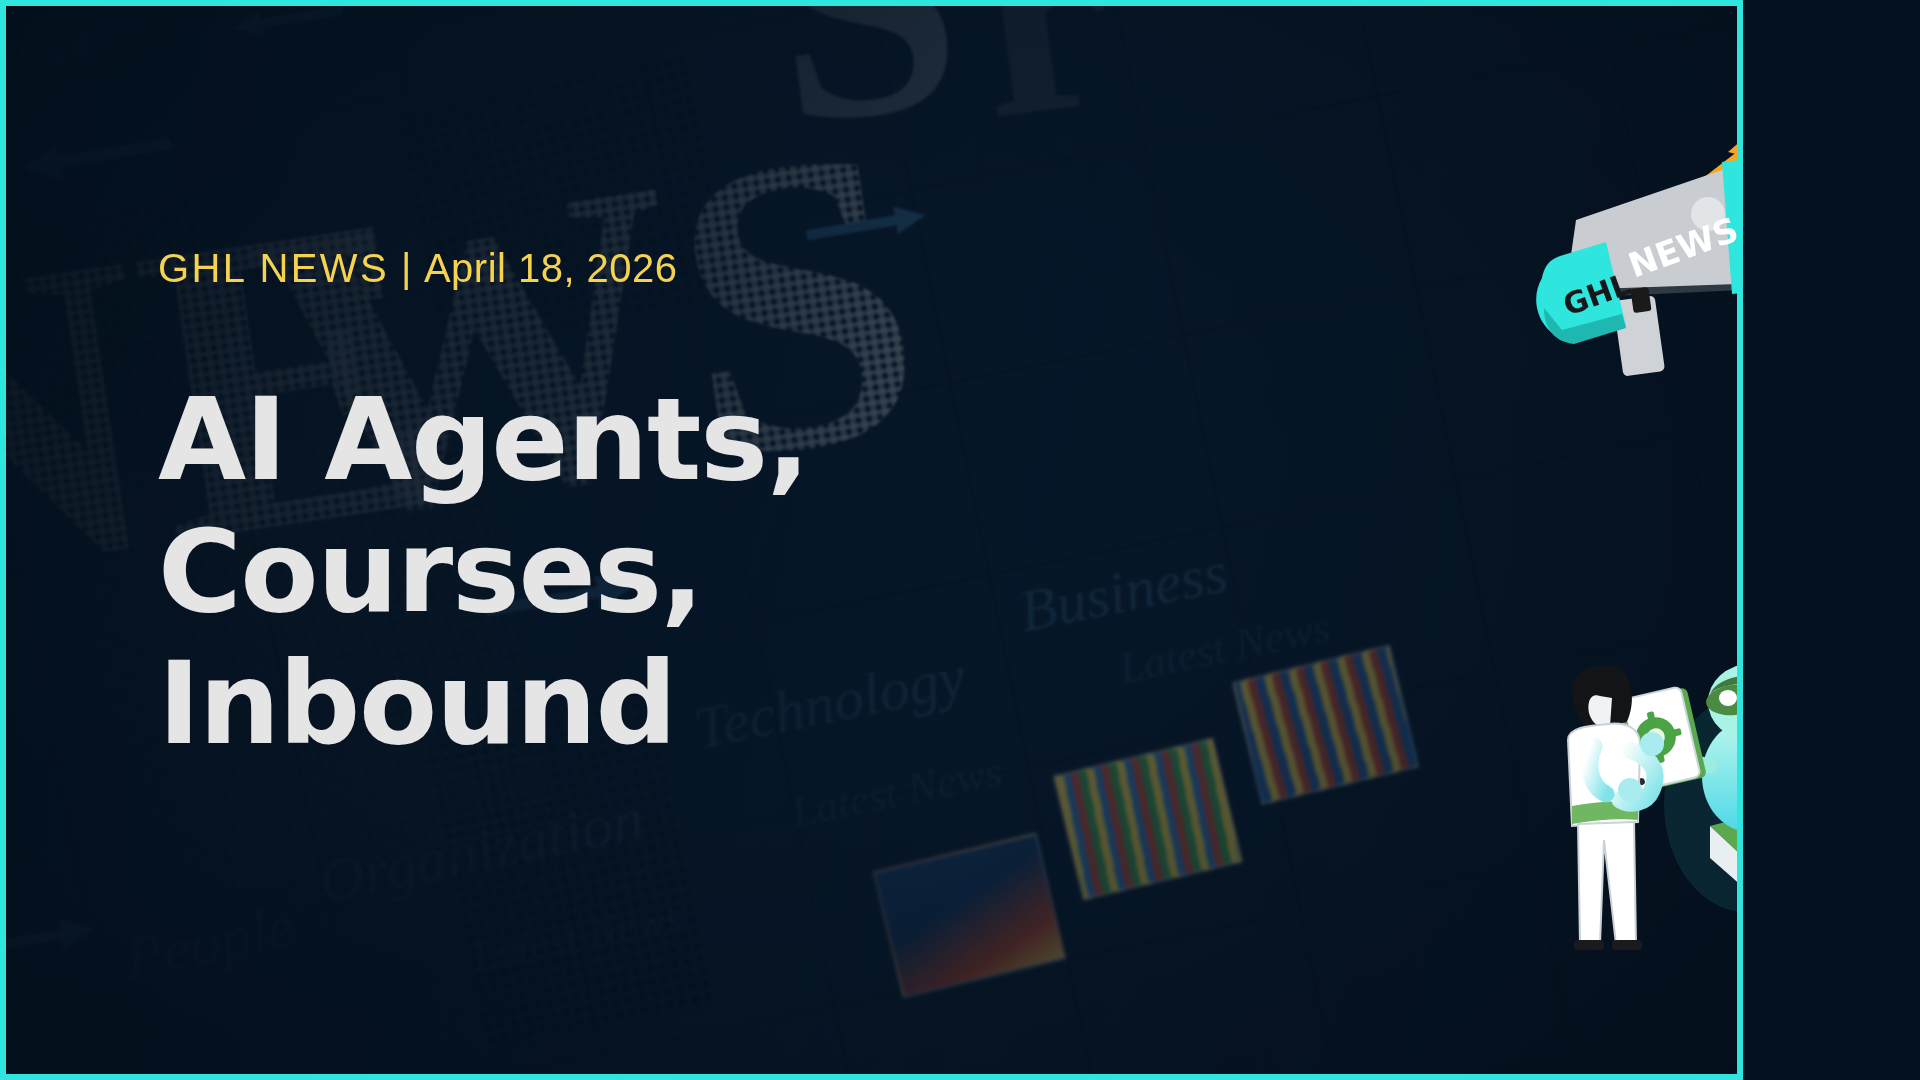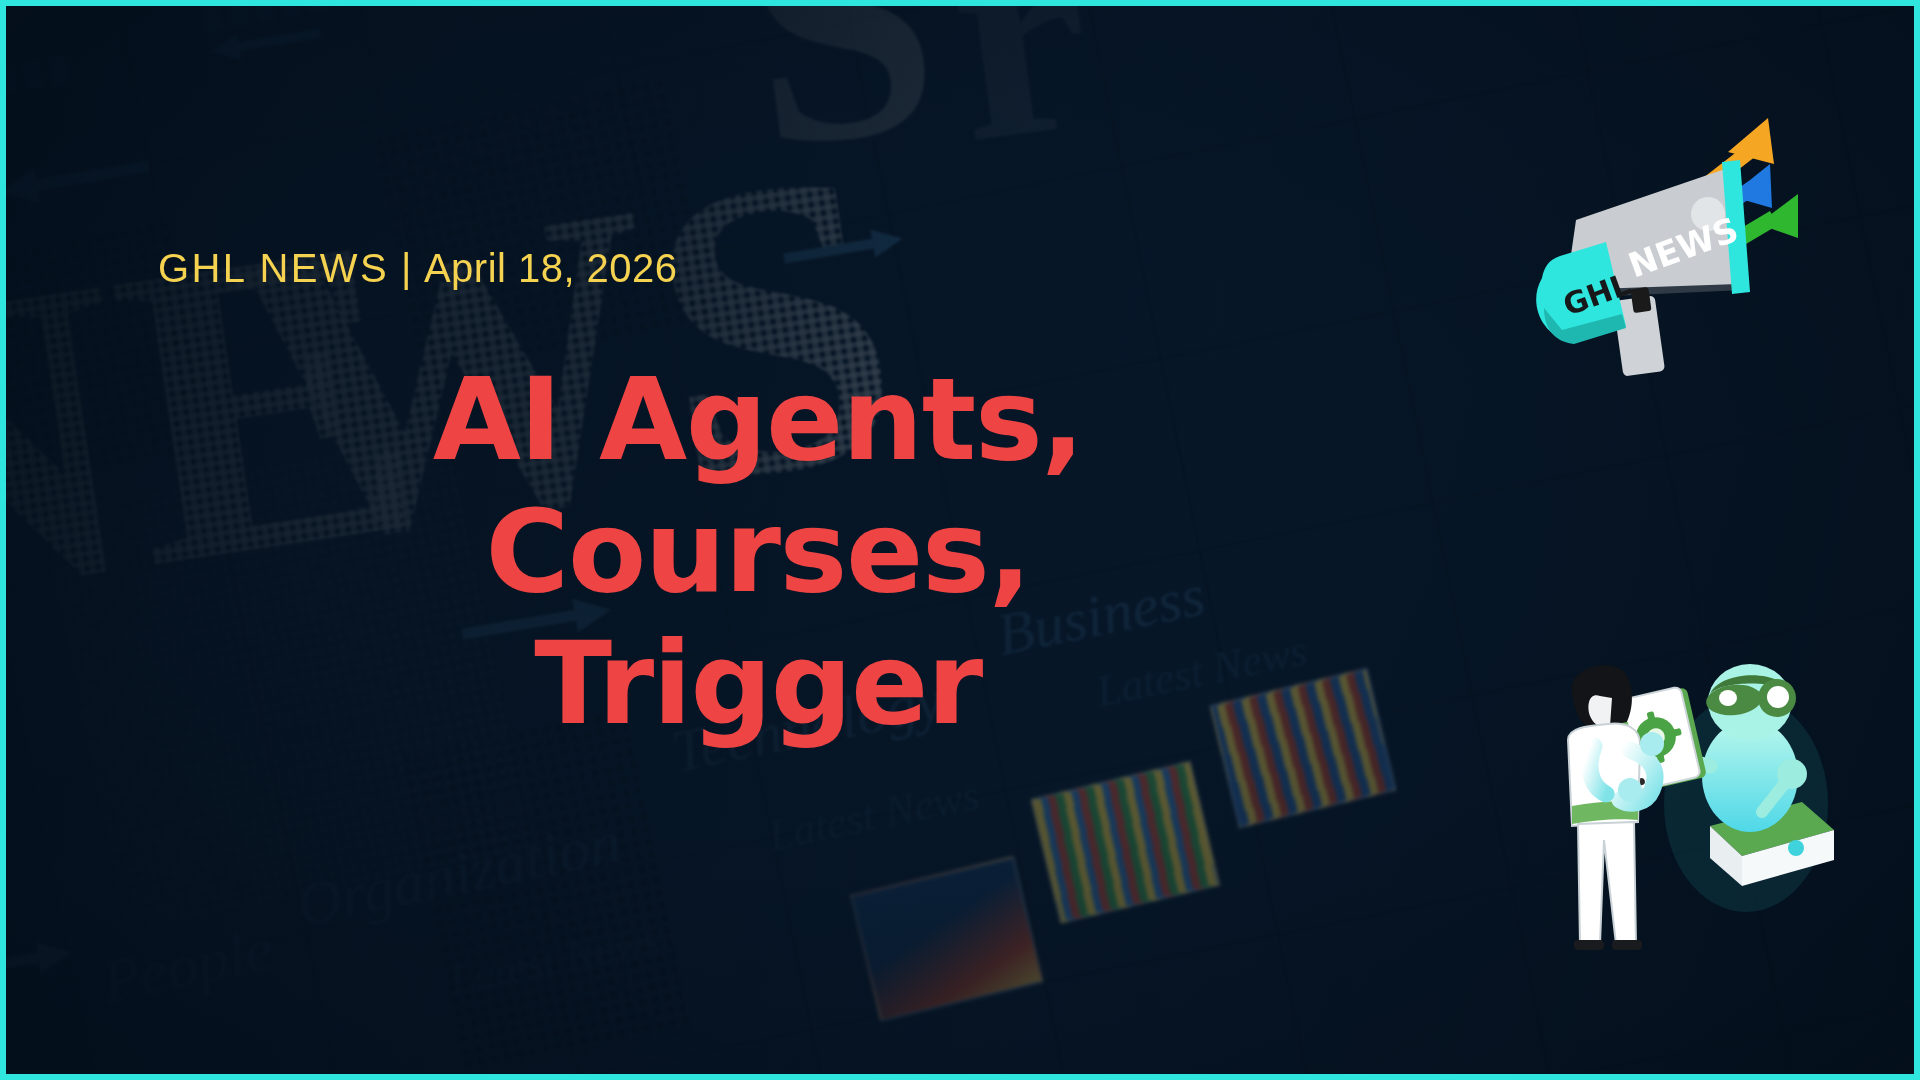--- a/index.html
+++ b/index.html
@@ -2,25 +2,24 @@
 <html><head>
 <meta charset="utf-8">
 <title>GHL News Banner</title>
 <style>
   * { margin:0; padding:0; box-sizing:border-box; }
   html,body { width:1920px; height:1080px; overflow:hidden; background:#04111f; }
   body { font-family:"Liberation Sans", sans-serif; }
 
   #banner{
     position:relative;
-    width:1920px; height:1080px;
+    width:1743px; height:1080px;
     background:#061a2e;
     border:6px solid #2ee6dd;
     overflow:hidden;
-    text-align:center;
   }
 
   
   .bg-root{
     position:absolute; inset:0;
     background:
       radial-gradient(ellipse 70% 60% at 18% 18%, #0a2murder 0%, transparent 0%),
       radial-gradient(ellipse 80% 70% at 20% 25%, #0b2238 0%, #081a2c 45%, #05111e 100%);
     overflow:hidden;
   }
@@ -135,26 +134,26 @@
     color:#f5d24f;
     letter-spacing:.012em;
     white-space:nowrap;
     font-weight:400;
   }
   .byline .label{ letter-spacing:.06em; }
   .byline .sep{ padding:0 12px; color:#f5d24f; font-weight:300; }
 
   .headline{
     position:absolute;
-    top:348px;
+    top:368px;
     font-family:"DejaVu Sans", sans-serif;
     font-weight:700;
     font-size:114px;
     line-height:1.16;
-    color:#ef4444;
+    color:#e5e5e5;
     letter-spacing:-0.012em;
   }
   .headline .ln{ display:block; }
 
   
   .megaphone{ position:absolute; left:1516px; top:96px; width:300px; height:290px; }
 
   
   .robot-scene{ position:absolute; left:1528px; top:648px; width:300px; height:300px; }
 </style>
@@ -238,21 +237,21 @@
   </div>
 
   <div class="content">
 
     <div class="byline">
       <span class="label">GHL NEWS</span><span class="sep">|</span><span>April 18, 2026</span>
     </div>
 
     <h1 class="headline">
       <span class="ln">AI Agents, Courses,</span>
-      <span class="ln">Trigger</span>
+      <span class="ln">Inbound</span>
     </h1>
   </div>
 
   <div class="megaphone">
     <svg viewBox="0 0 300 290" width="300" height="290">
 
       <g transform="rotate(0)">
         <path d="M152 108 L232 46" stroke="#f5a623" stroke-width="15" fill="none" stroke-linecap="butt"></path>
         <polygon points="246,16 252,62 206,50" fill="#f5a623"></polygon>
       </g>

